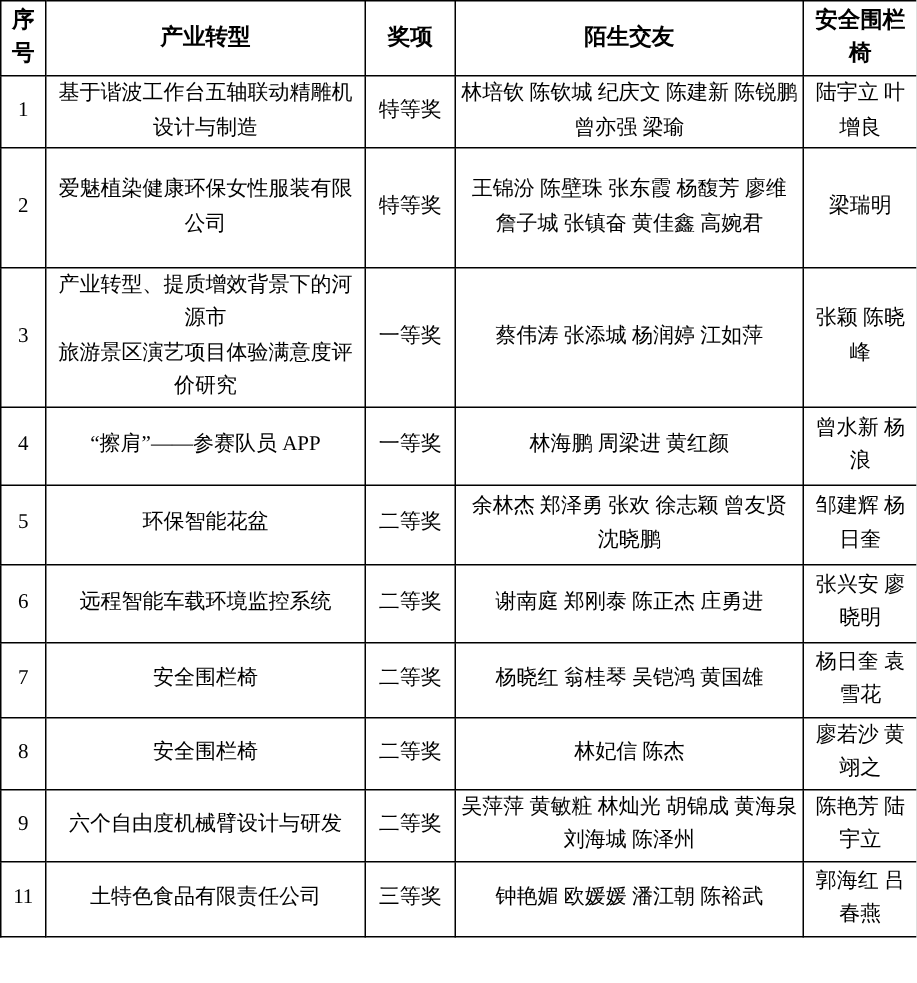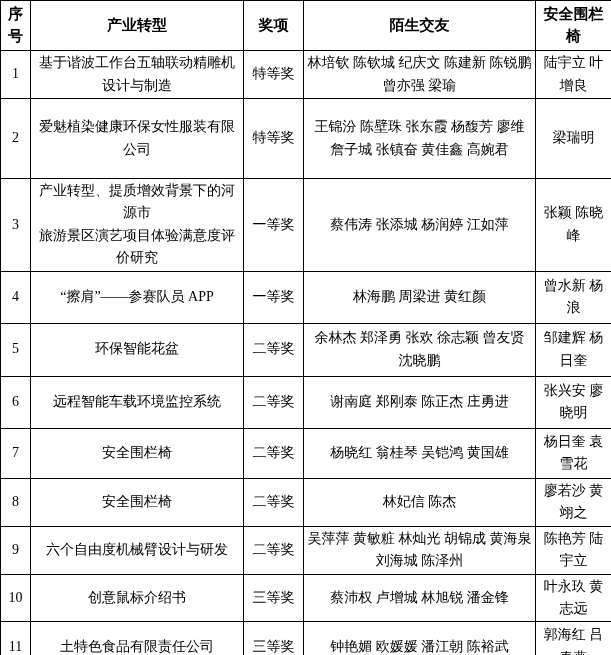--- a/index.html
+++ b/index.html
@@ -118,27 +118,20 @@
         <td>林妃信 陈杰</td>
         <td>廖若沙 黄翊之</td>
       </tr>
       <tr style="height:48px">
         <td>9</td>
         <td>六个自由度机械臂设计与研发</td>
         <td>二等奖</td>
         <td>吴萍萍 黄敏粧 林灿光 胡锦成 黄海泉 刘海城 陈泽州</td>
         <td>陈艳芳 陆宇立</td>
       </tr>
-      <tr style="height:42px">
-        <td>10</td>
-        <td>创意鼠标介绍书</td>
-        <td>三等奖</td>
-        <td>蔡沛权 卢增城 林旭锐 潘金锋</td>
-        <td>叶永玖 黄志远</td>
-      </tr>
       <tr style="height:50px">
         <td>11</td>
         <td>土特色食品有限责任公司</td>
         <td>三等奖</td>
         <td>钟艳媚 欧媛媛 潘江朝 陈裕武</td>
         <td>郭海红 吕春燕</td>
       </tr>
     </tbody>
   </table>
 </div>

